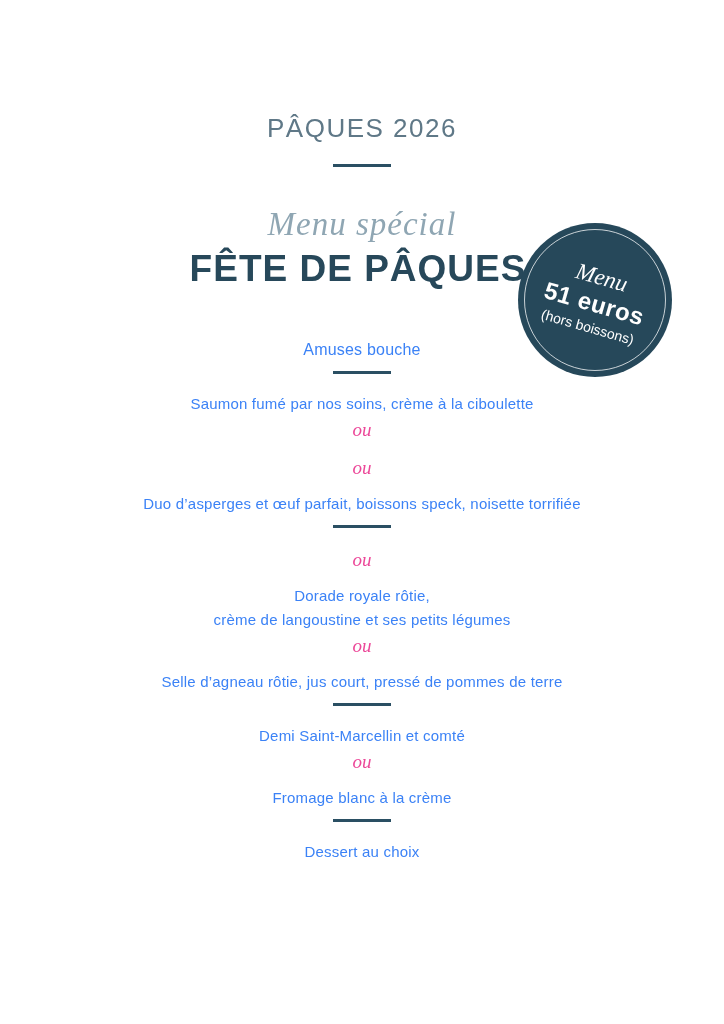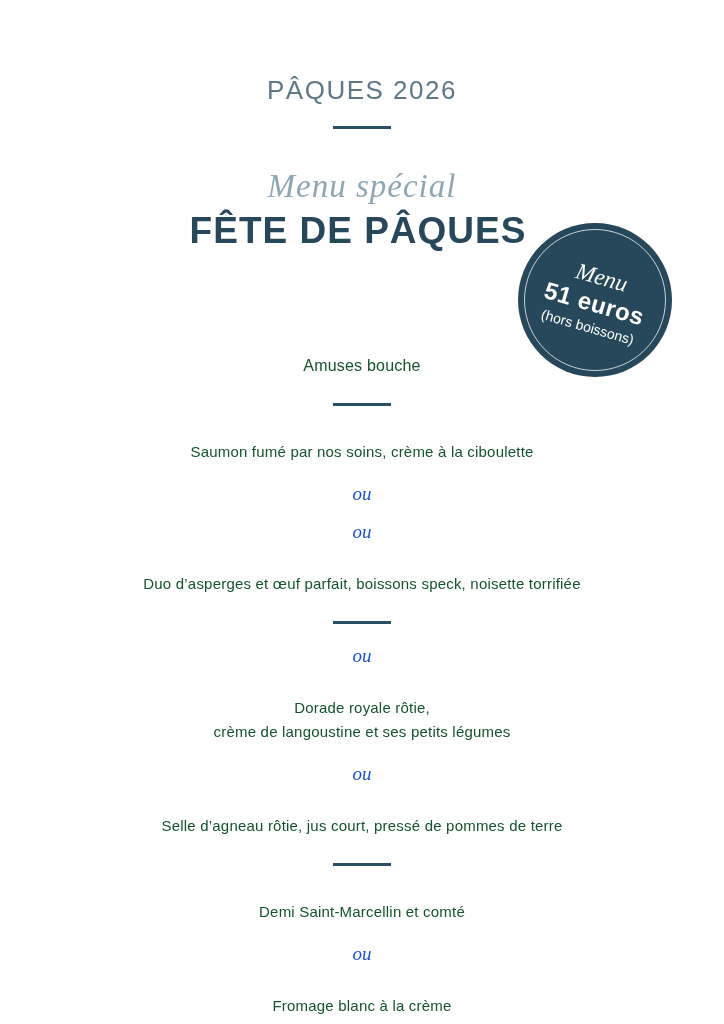--- a/index.html
+++ b/index.html
@@ -10,21 +10,21 @@
   .page {
     position: relative;
     width: 724px;
     height: 1024px;
     background: #ffffff;
     font-family: "Liberation Sans", "DejaVu Sans", sans-serif;
     overflow: hidden;
   }
   .header {
     text-align: center;
-    padding-top: 74px;
+    padding-top: 112px;
   }
   .event-title {
     margin: 0;
     font-size: 26px;
     font-weight: 400;
     letter-spacing: 1.5px;
     line-height: 32px;
     color: #5f7887;
   }
   .divider {
@@ -105,36 +105,36 @@
     position: absolute;
     top: 338px;
     left: 0;
     width: 100%;
     display: flex;
     flex-direction: column;
     align-items: center;
     text-align: center;
   }
   .menu-item {
-    margin: 16px;
+    margin: 0;
     font-size: 15px;
     line-height: 24px;
-    color: #14532d;
+    color: #3b82f6;
     letter-spacing: 0.2px;
   }
   .course-heading {
     font-size: 16px;
   }
   .or-sep {
     font-family: "Liberation Serif", "DejaVu Serif", serif;
     font-style: italic;
     font-size: 19px;
     line-height: 20px;
     margin: 4px 0 14px 0;
-    color: #1d4ed8;
+    color: #ec4899;
   }
   .menu .divider {
     margin: 9px auto 18px auto;
   }
 </style>
 </head>
 <body>
 
 <div class="page">
 

